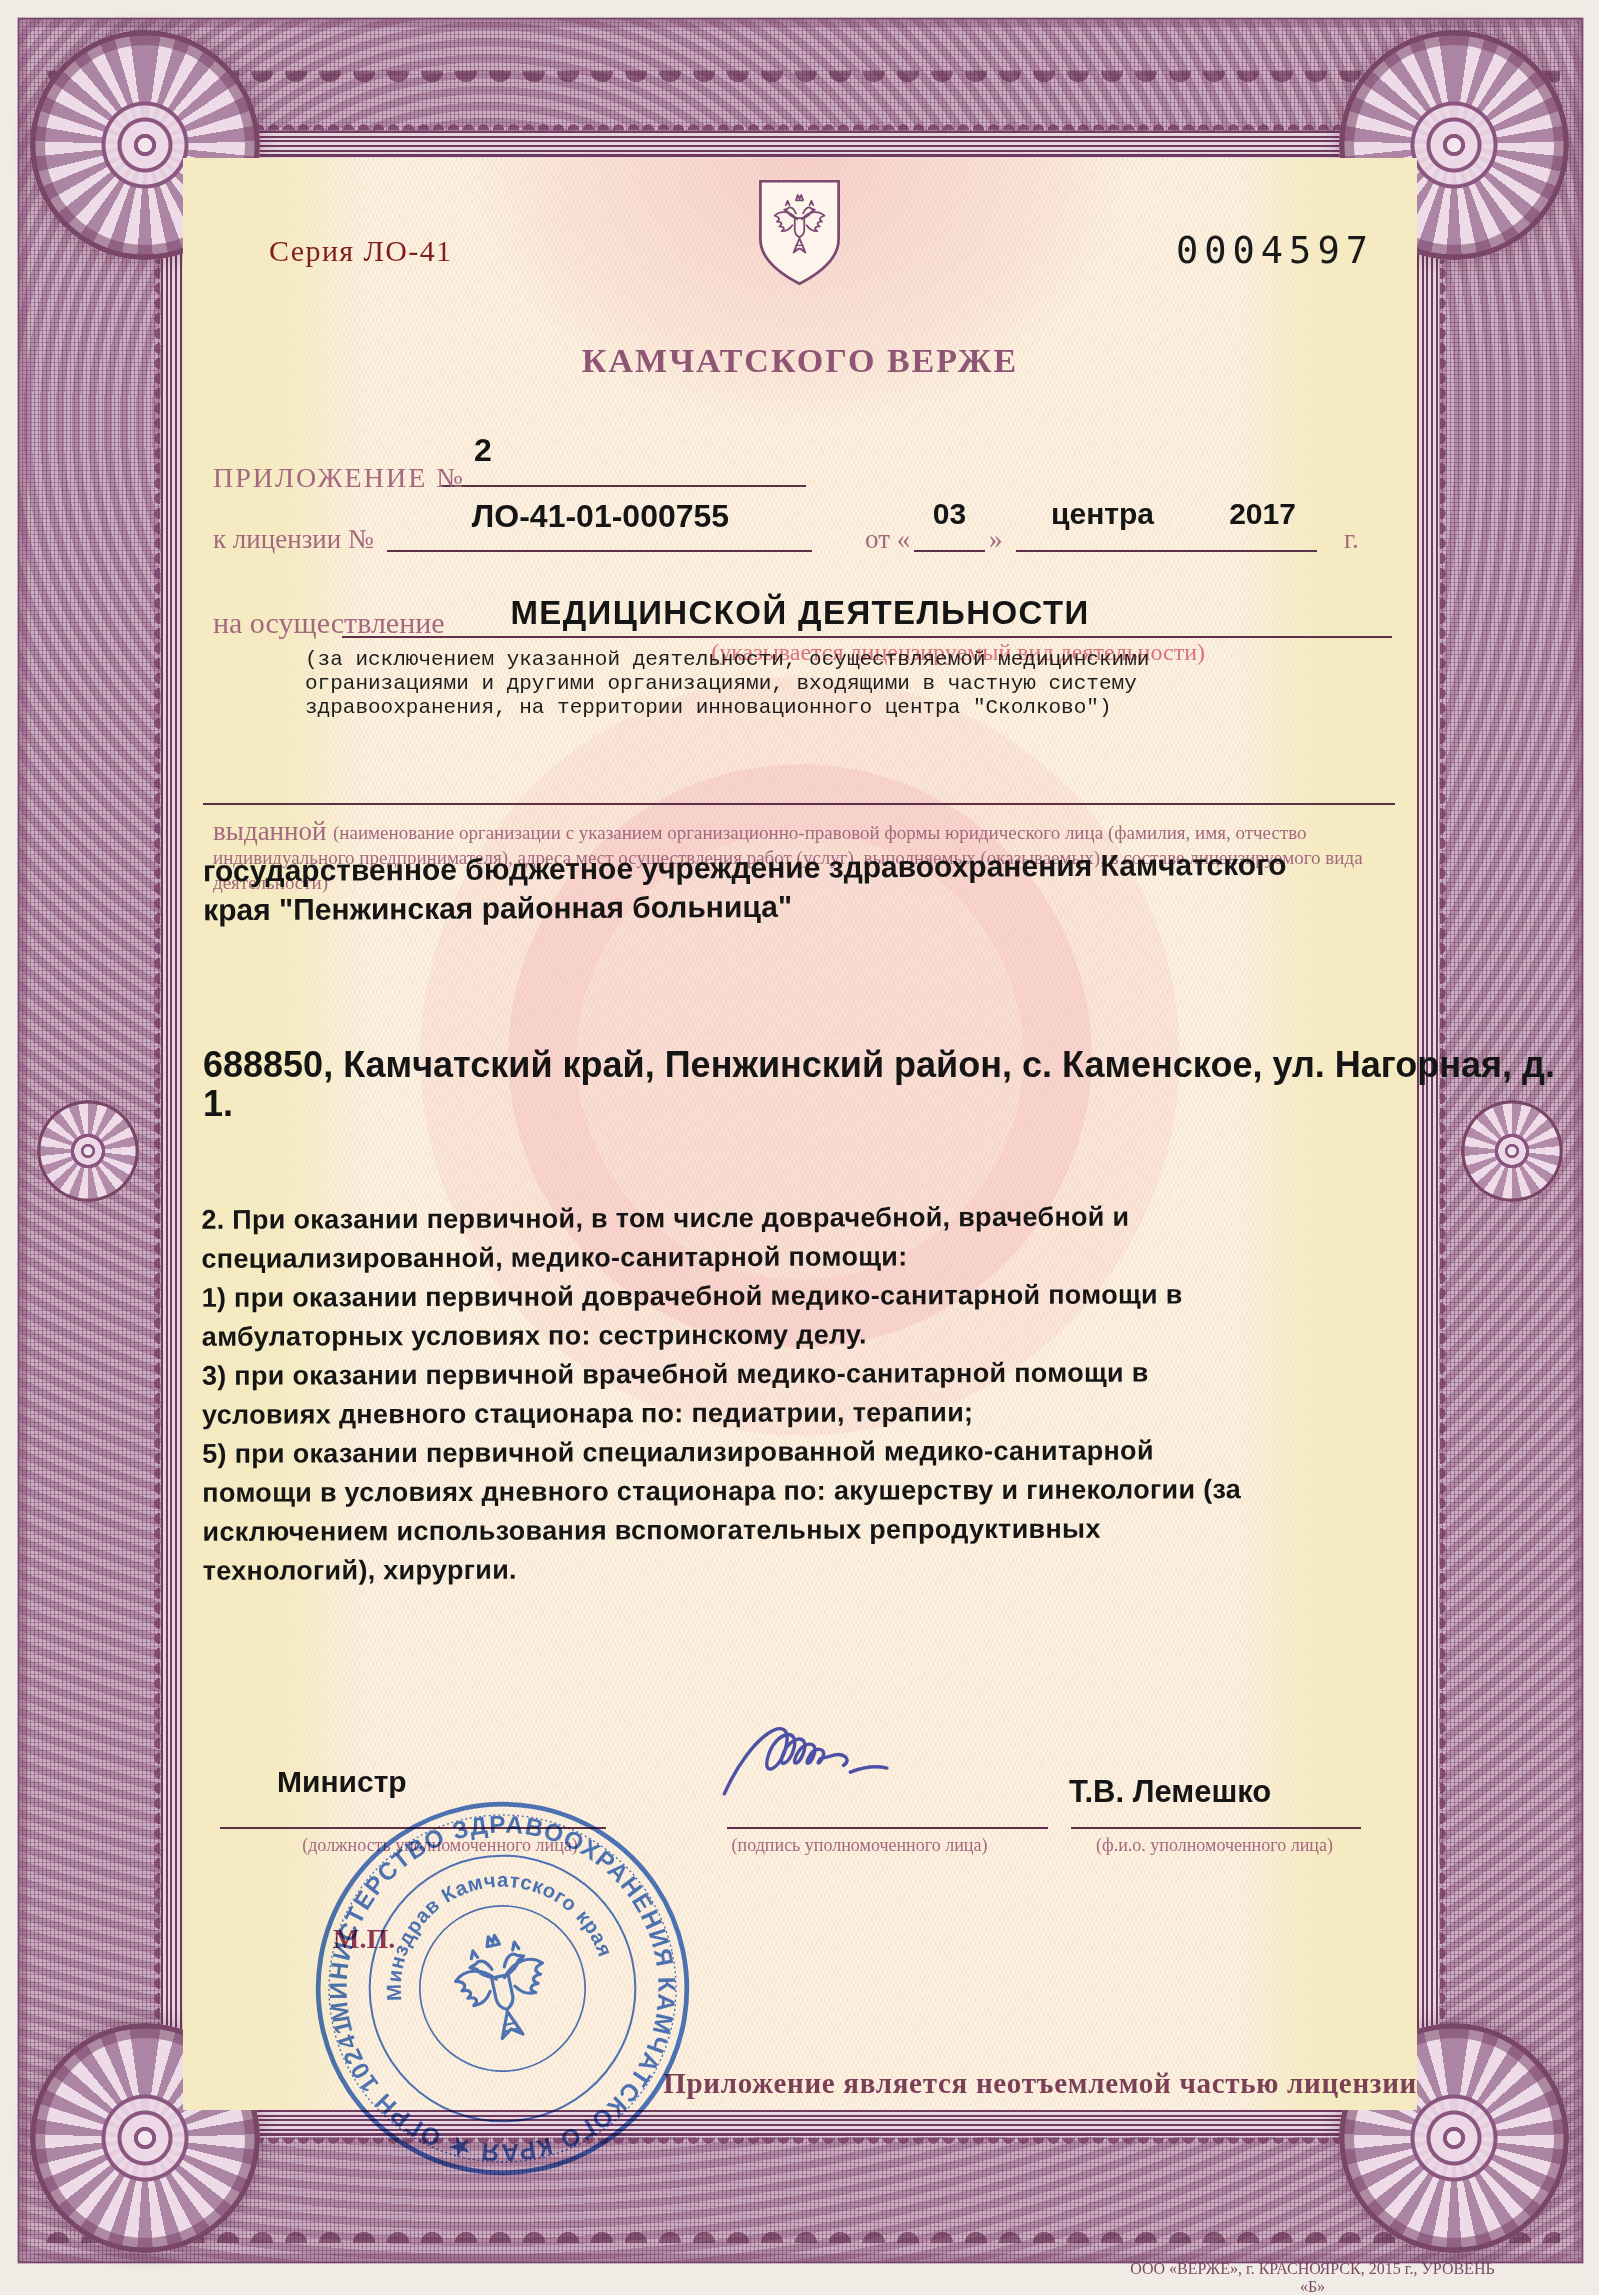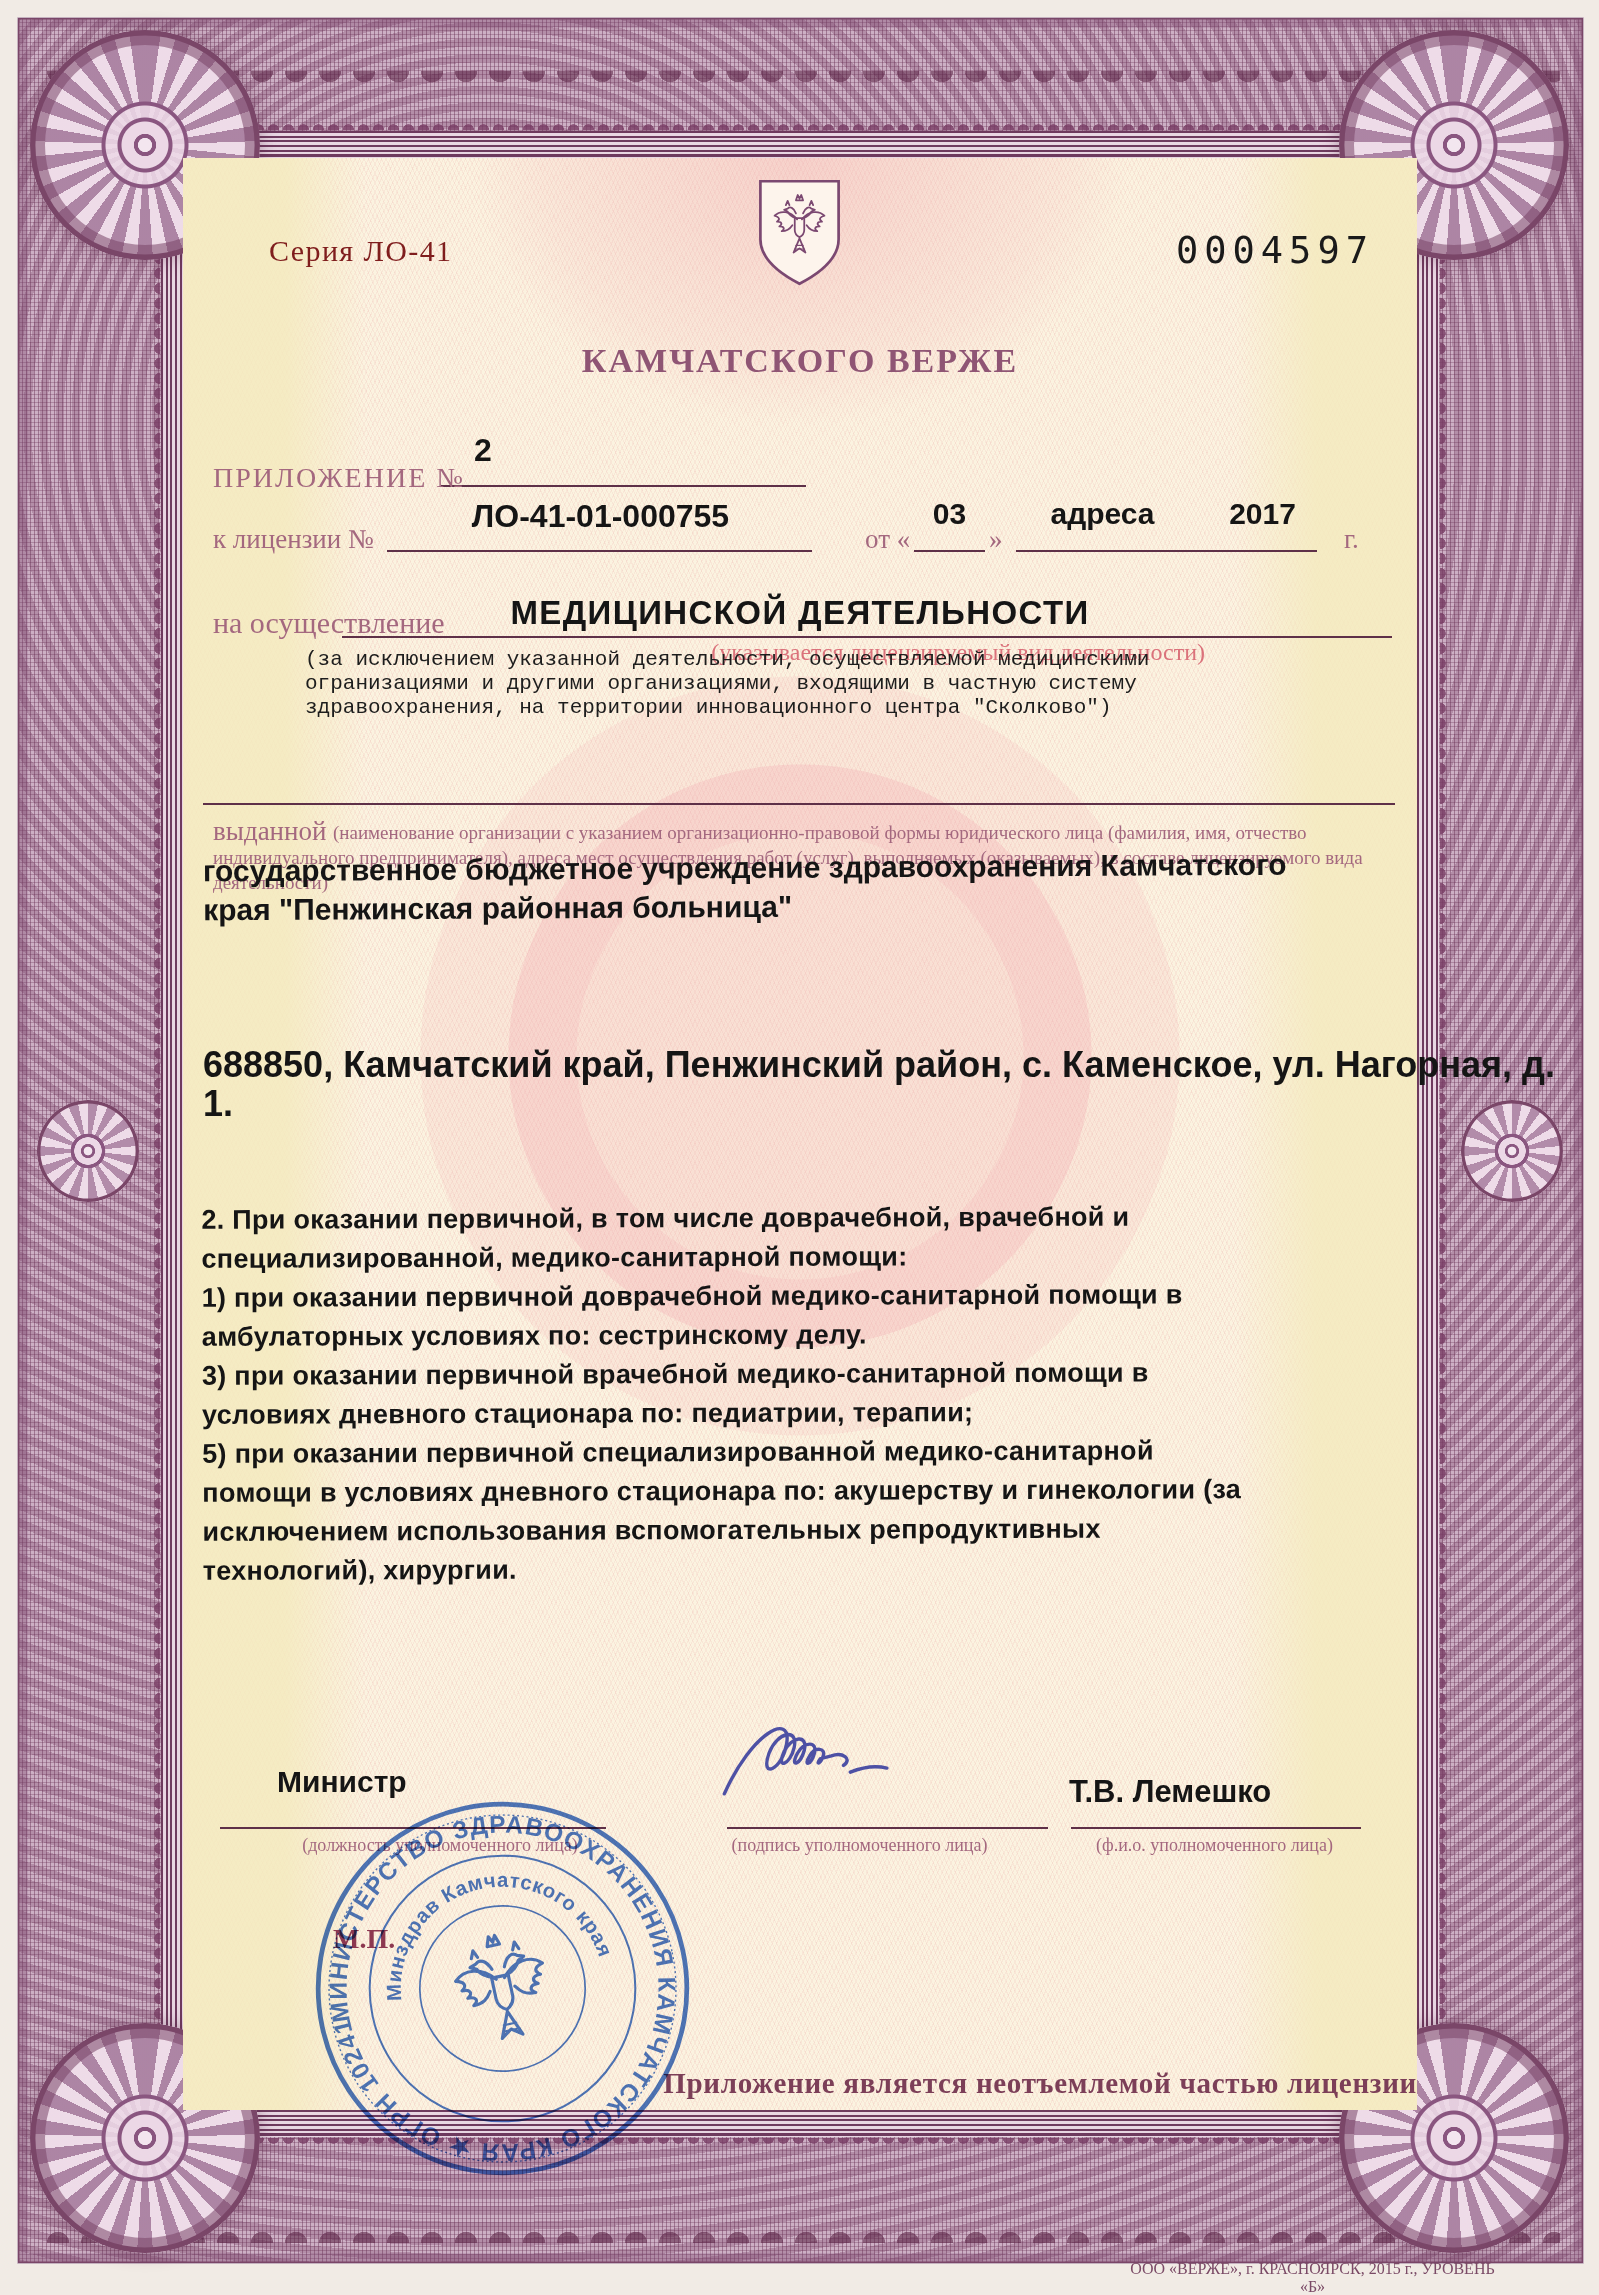--- a/index.html
+++ b/index.html
@@ -169,21 +169,21 @@
   <div class="abs bold-ink appendix-number">2</div>
   <div class="rule" style="left:441px;top:485px;width:365px;"></div>
 
   <div class="abs bold-ink lic-number">ЛО-41-01-000755</div>
   <div class="abs serif-label lic-label">к лицензии  №</div>
   <div class="rule" style="left:387px;top:550px;width:425px;"></div>
   <div class="abs serif-label from-label">от «</div>
   <div class="abs bold-ink day">03</div>
   <div class="rule" style="left:914px;top:550px;width:71px;"></div>
   <div class="abs serif-label quote-close">»</div>
-  <div class="abs bold-ink month">адреса</div>
+  <div class="abs bold-ink month">центра</div>
   <div class="abs bold-ink year">2017</div>
   <div class="rule" style="left:1016px;top:550px;width:301px;"></div>
   <div class="abs serif-label year-suffix">г.</div>
 
   <div class="abs bold-ink activity-type">МЕДИЦИНСКОЙ ДЕЯТЕЛЬНОСТИ</div>
   <div class="abs serif-label activity-label">на осуществление</div>
   <div class="rule" style="left:342px;top:636px;width:1050px;"></div>
   <div class="abs activity-hint">(указывается лицензируемый вид деятельности)</div>
   <div class="abs typed">
       <div>(за исключением указанной деятельности, осуществляемой медицинскими</div>

